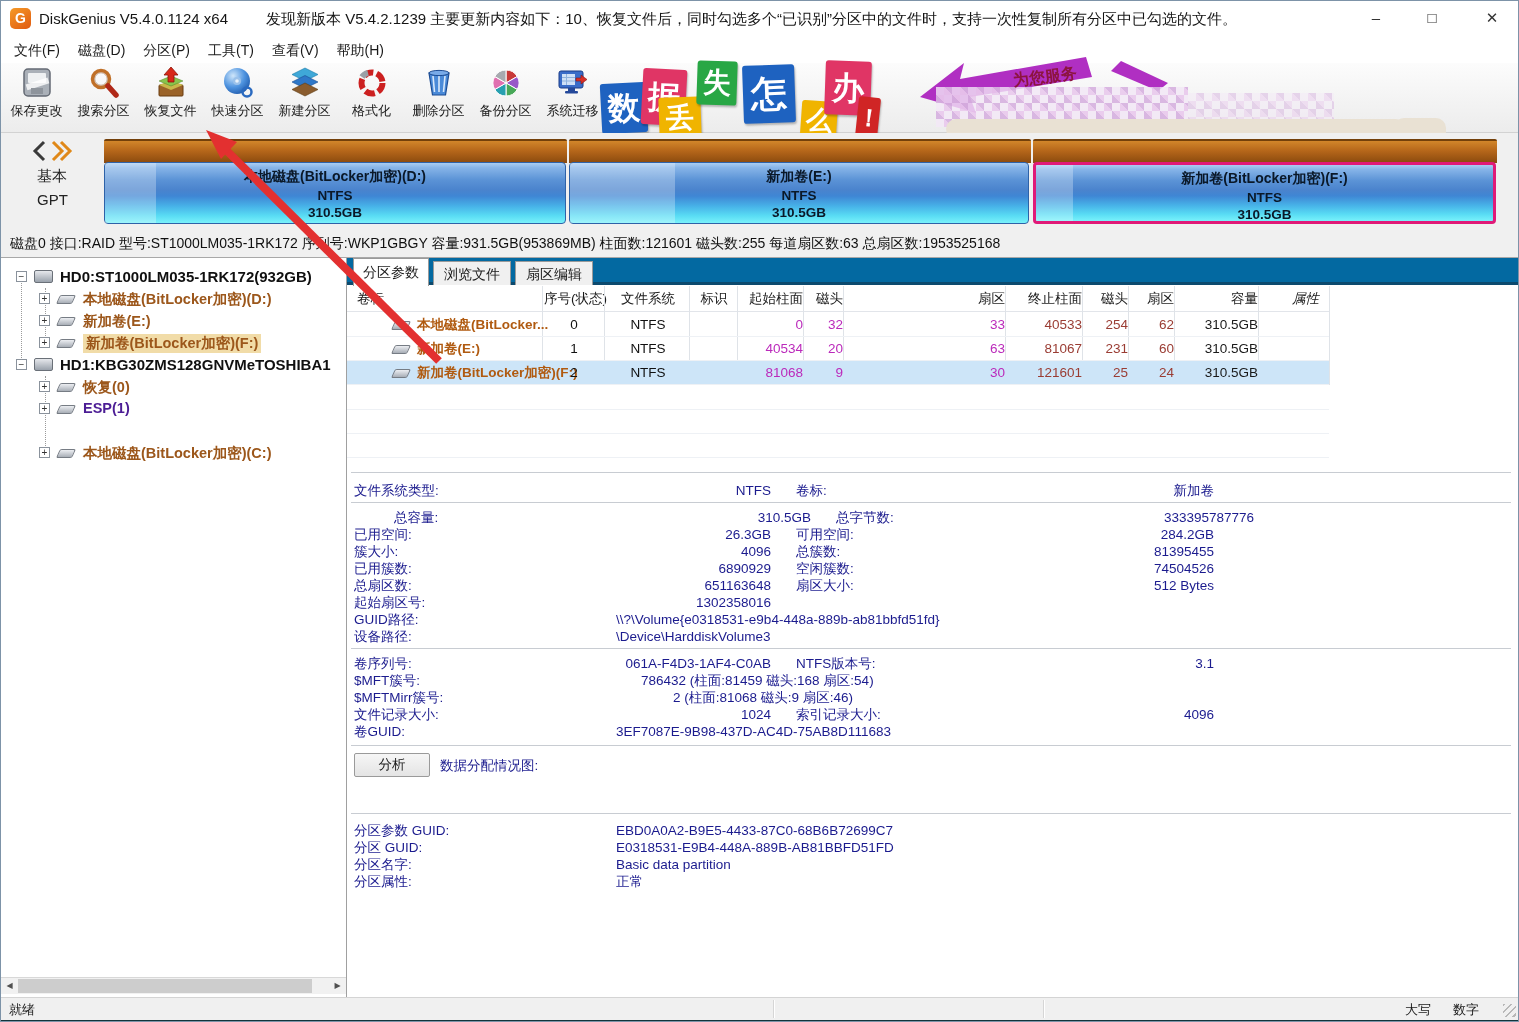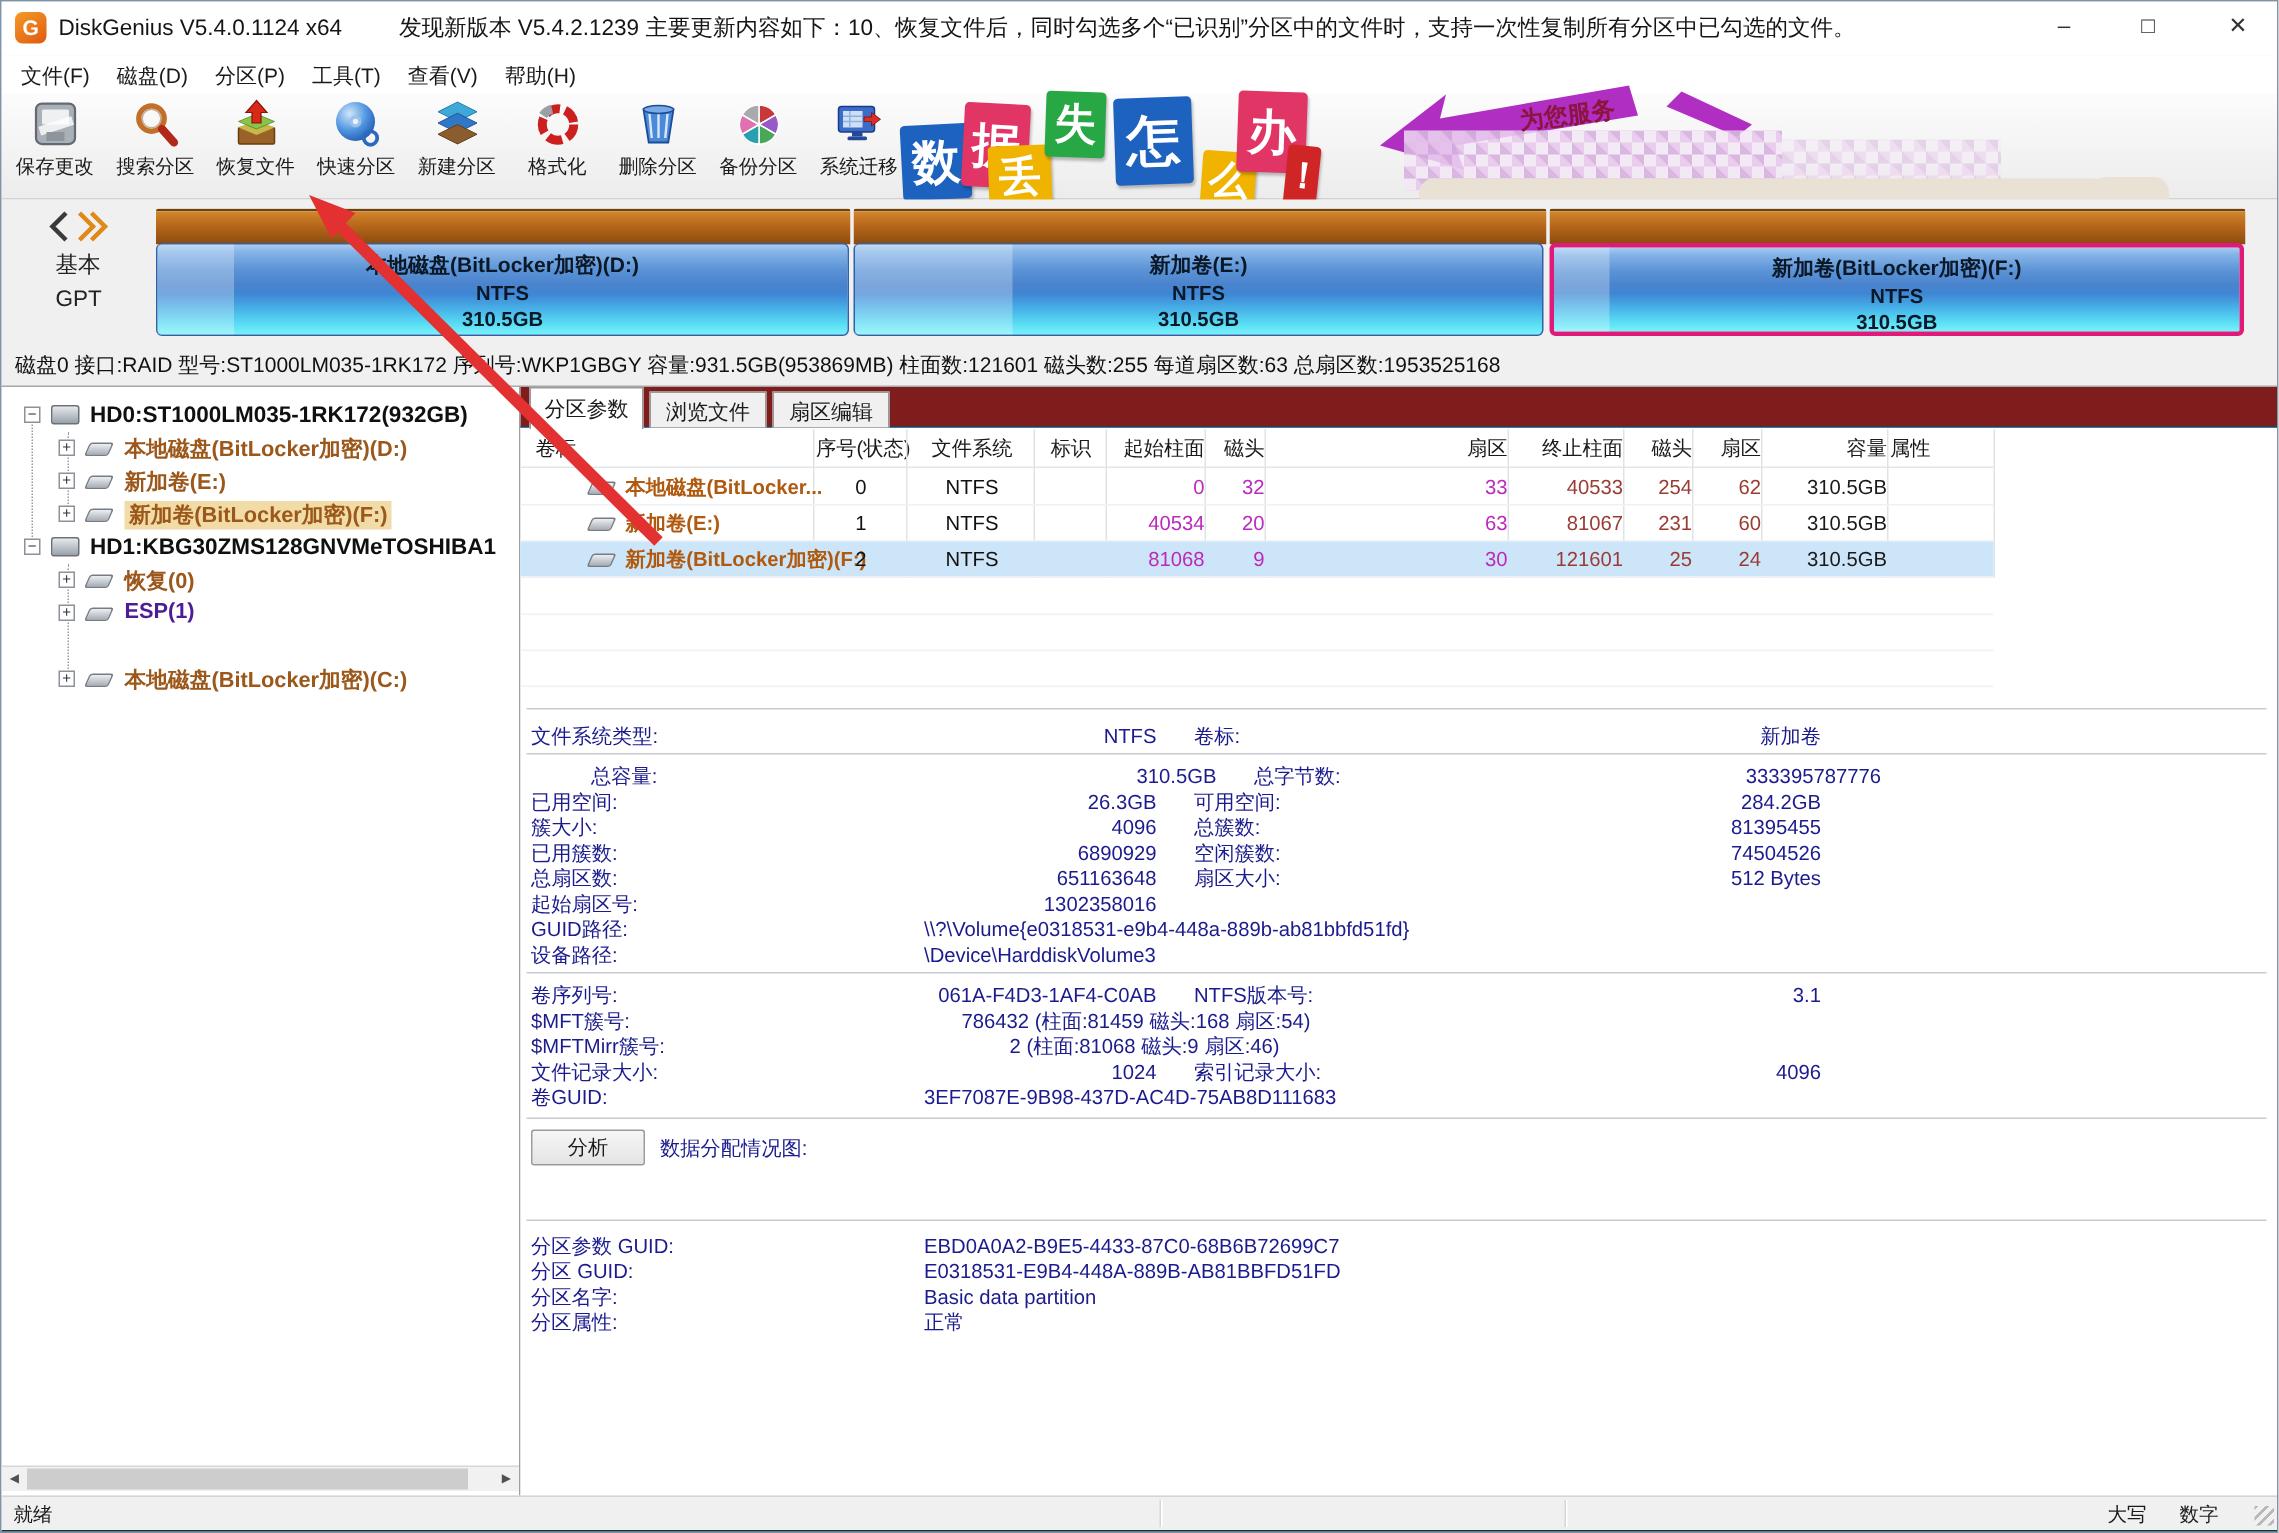--- a/index.html
+++ b/index.html
@@ -70,21 +70,21 @@
   .tree-label.root{font-size:15px;color:#101010;}
   .t-brown{color:#9c571b;} .t-blue{color:#4c1d95;} .t-gray{color:#3c3c3c;}
   .t-sel{background:#f1dca8;padding:0 3px;}
   .dotline{position:absolute;width:0;border-left:1px dotted #9a9a9a;}
   .tree-hscroll{position:absolute;left:0;top:719px;width:345px;height:17px;background:#f1f1f1;border-top:1px solid #d8d8d8;}
   .hs-arrow{position:absolute;top:0;width:17px;height:16px;font-size:8px;line-height:16px;text-align:center;color:#505050;}
   .hs-thumb{position:absolute;left:17px;top:1px;width:294px;height:14px;background:#cdcdcd;}
 
   
   .right-panel{position:absolute;left:346px;top:0;width:1173px;height:740px;background:#fff;}
-  .tabstrip{position:absolute;left:0;top:0;width:100%;height:27px;background:#7f1d1d;border-bottom:1px solid #0c4a6e;}
+  .tabstrip{position:absolute;left:0;top:0;width:100%;height:27px;background:#0369a1;border-bottom:3px solid #0c4a6e;}
   .tab{position:absolute;top:3px;height:24px;font-size:14px;text-align:center;line-height:24px;
       background:#f0f0f0;border:1px solid #9a9a9a;border-bottom:none;color:#1a1a1a;}
   .tab.active{top:0;height:28px;line-height:26px;background:#fff;z-index:2;}
 
   
   .tbl-header{position:absolute;left:0;top:28px;width:982px;height:26px;font-size:13.5px;color:#1a1a1a;border-bottom:1px solid #e2e5ea;}
   .tbl-row{position:absolute;left:0;width:982px;height:24px;font-size:13.5px;border-bottom:1px solid #eef1f5;}
   .tbl-row.sel{background:#cde5f8;}
   .cell{position:absolute;top:0;height:24px;line-height:24px;white-space:nowrap;}
   .tbl-header .cell{line-height:26px;}
@@ -95,21 +95,21 @@
   .tc1{left:197px;width:60px;text-align:center;}
   .tc2{left:259px;width:84px;text-align:center;}
   .tc3{left:344px;width:46px;text-align:center;}
   .tc4{left:392px;width:64px;text-align:right;}
   .tc5{left:458px;width:38px;text-align:right;}
   .tc6{left:498px;width:160px;text-align:right;}
   .tc7{left:660px;width:75px;text-align:right;}
   .tc8{left:737px;width:44px;text-align:right;}
   .tc9{left:783px;width:44px;text-align:right;}
   .tc10{left:829px;width:82px;text-align:right;color:#1a1a1a;}
-  .tc11{left:913px;width:69px;}
+  .tc11{left:945px;width:69px;font-style:italic;}
   .v-start{color:#bb2abb;} .v-end{color:#9a3c33;}
   .vlines{position:absolute;left:195px;top:28px;width:1px;height:99px;background:#dfe3e8;
      box-shadow:62px 0 #dfe3e8,147px 0 #dfe3e8,195px 0 #dfe3e8,261px 0 #dfe3e8,301px 0 #dfe3e8,
      463px 0 #dfe3e8,540px 0 #dfe3e8,586px 0 #dfe3e8,632px 0 #dfe3e8,716px 0 #dfe3e8,787px 0 #dfe3e8;}
   .empty-line{position:absolute;left:0;width:982px;height:1px;background:#eef1f5;}
 
   
   .hr{position:absolute;left:4px;width:1160px;height:1px;background:#c8ccd2;}
   .d-row{position:absolute;left:0;width:100%;height:17px;font-size:13.5px;line-height:17px;color:#1b1b8e;white-space:nowrap;}
   .dl{position:absolute;left:7px;}

